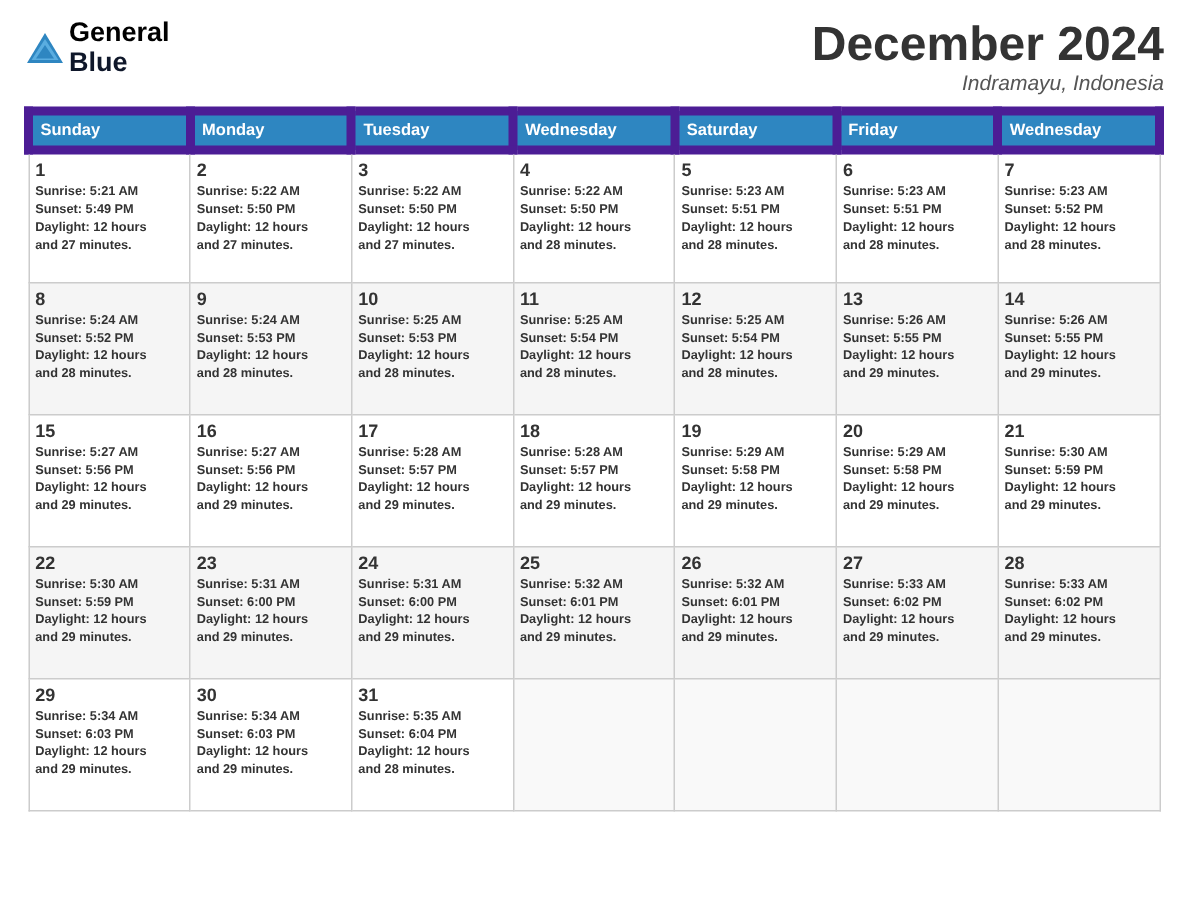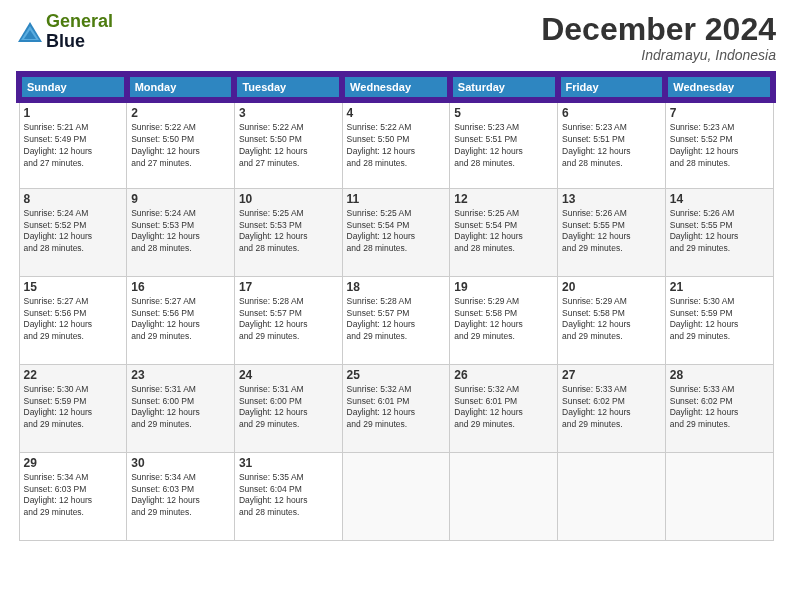--- a/index.html
+++ b/index.html
@@ -25,21 +25,21 @@
       display: flex;
       align-items: center;
     }
     .logo-text {
       font-size: 18px;
       font-weight: bold;
       color: #333;
       line-height: 1.1;
     }
     .logo-text span {
-      color: #4d7c0f;
+      color: #000000;
     }
     .logo-icon {
       width: 28px;
       height: 24px;
       margin-right: 2px;
     }
     .title-block {
       text-align: right;
     }
     .month-title {
@@ -85,20 +85,21 @@
       font-size: 12px;
       font-weight: bold;
       color: #333;
       display: block;
       margin-bottom: 2px;
     }
     .day-info {
       font-size: 8.5px;
       color: #333;
       line-height: 1.4;
+      font-weight: bold;
     }
     .empty-cell {
       background-color: #f9f9f9 !important;
     }
     .row-even td { background-color: #eaf3fb; }
     .row-odd td { background-color: #ffffff; }
   </style>
 </head>
 <body>
 

